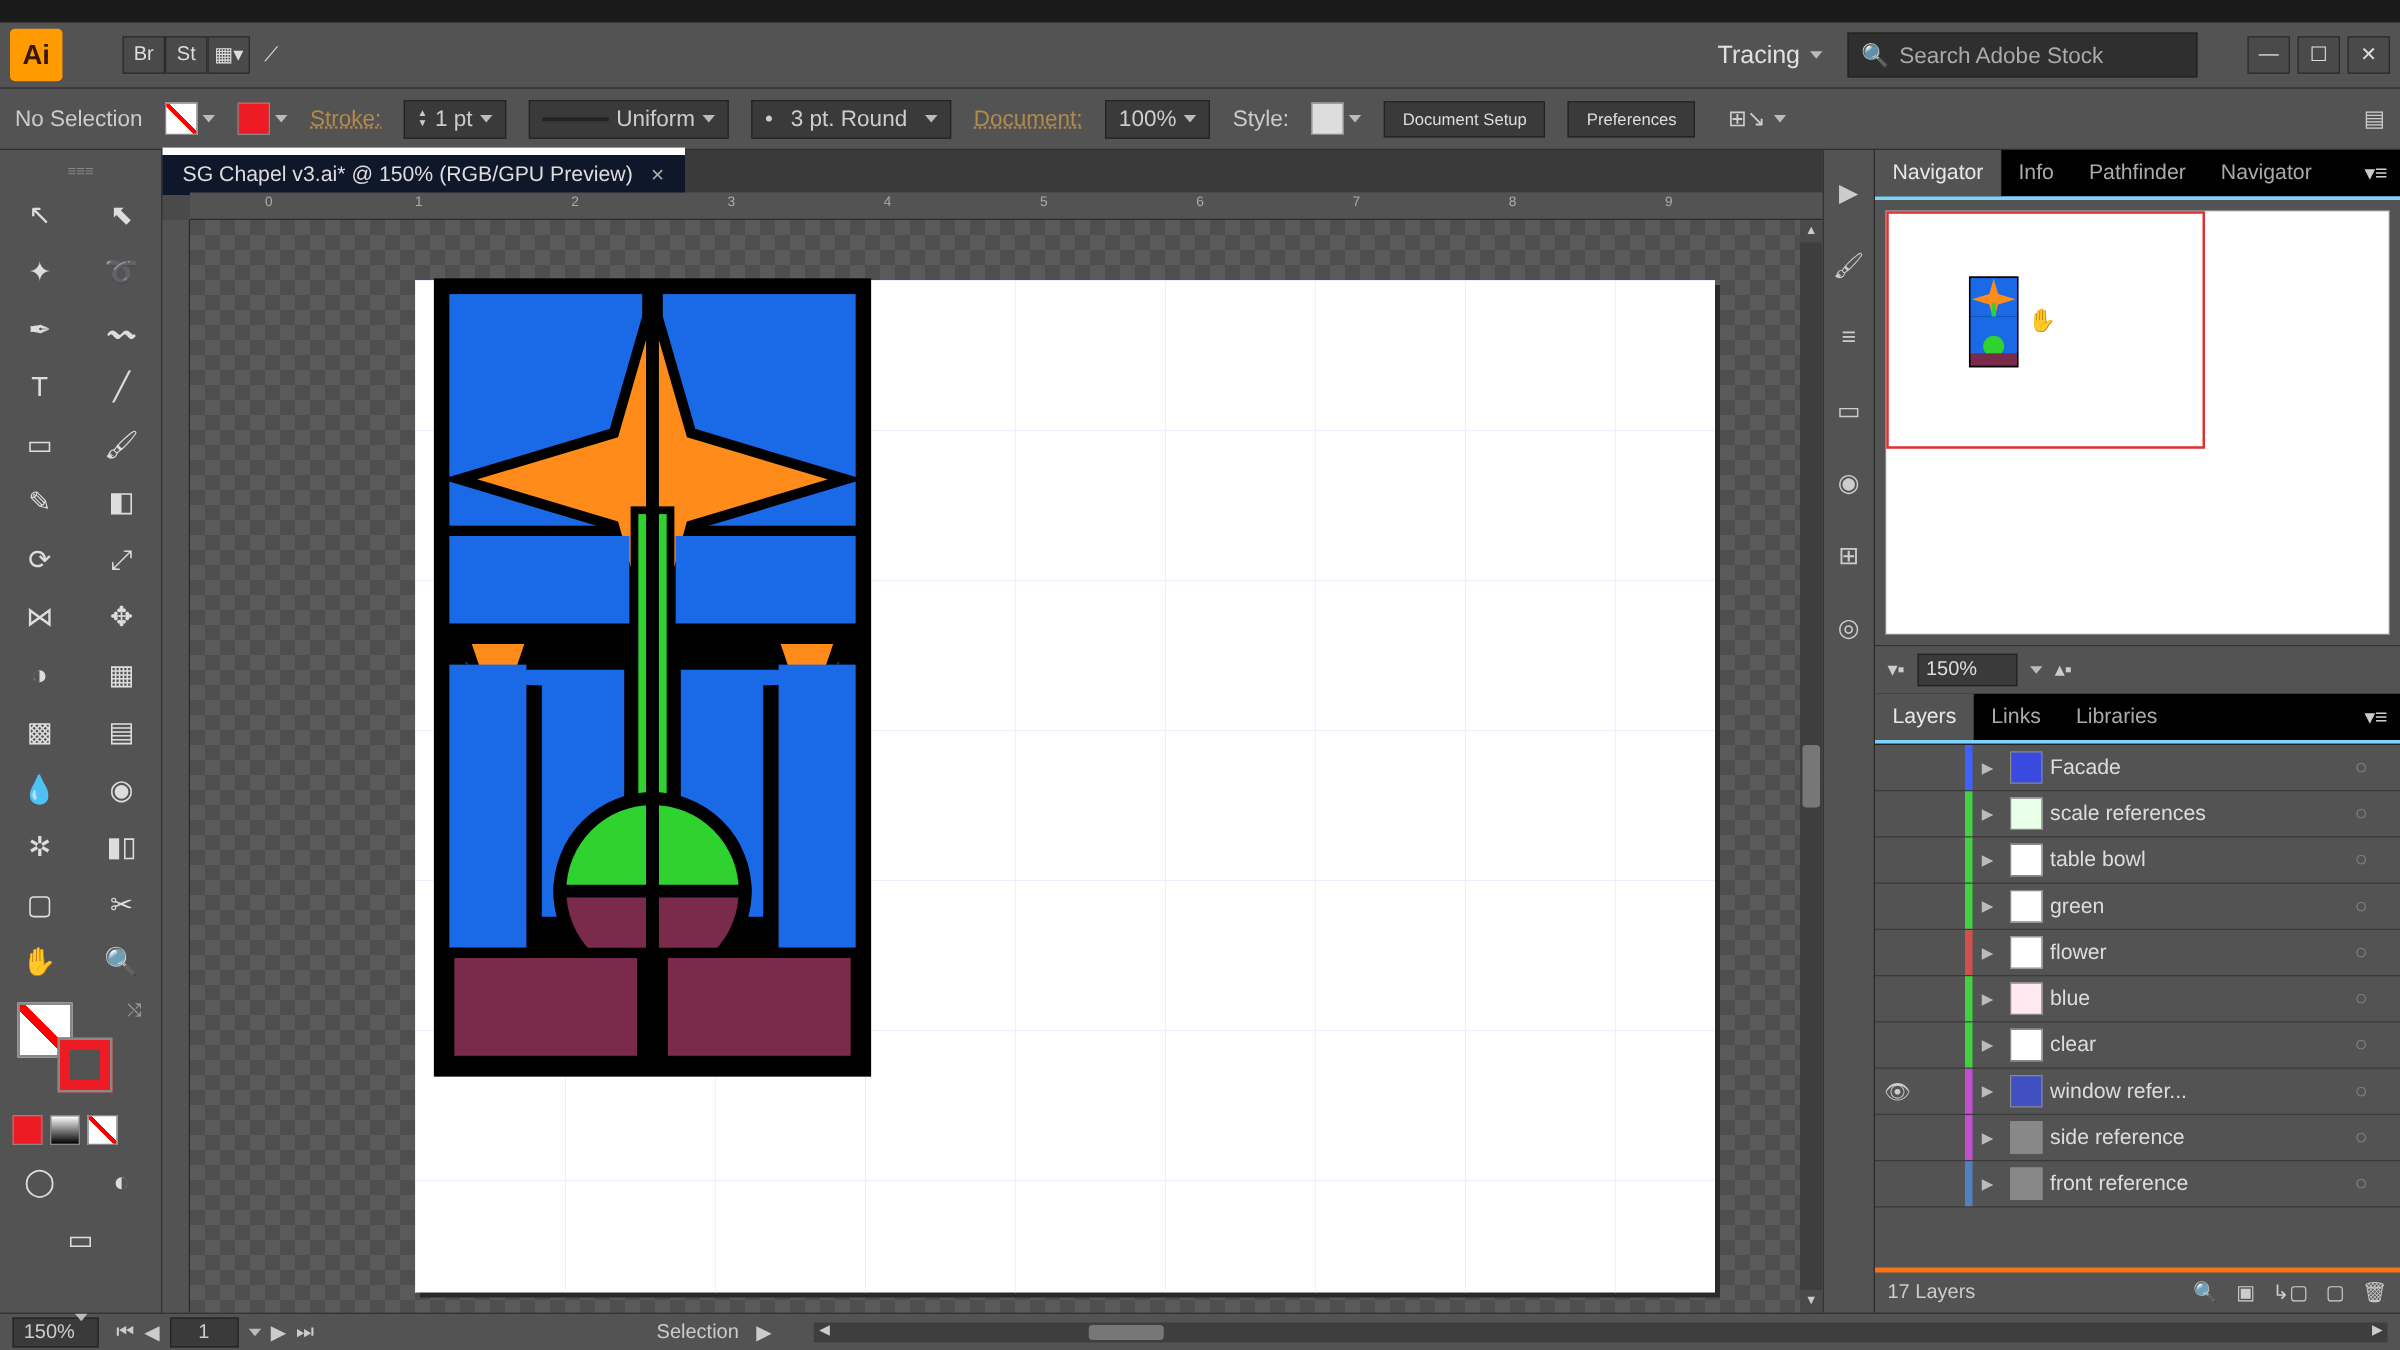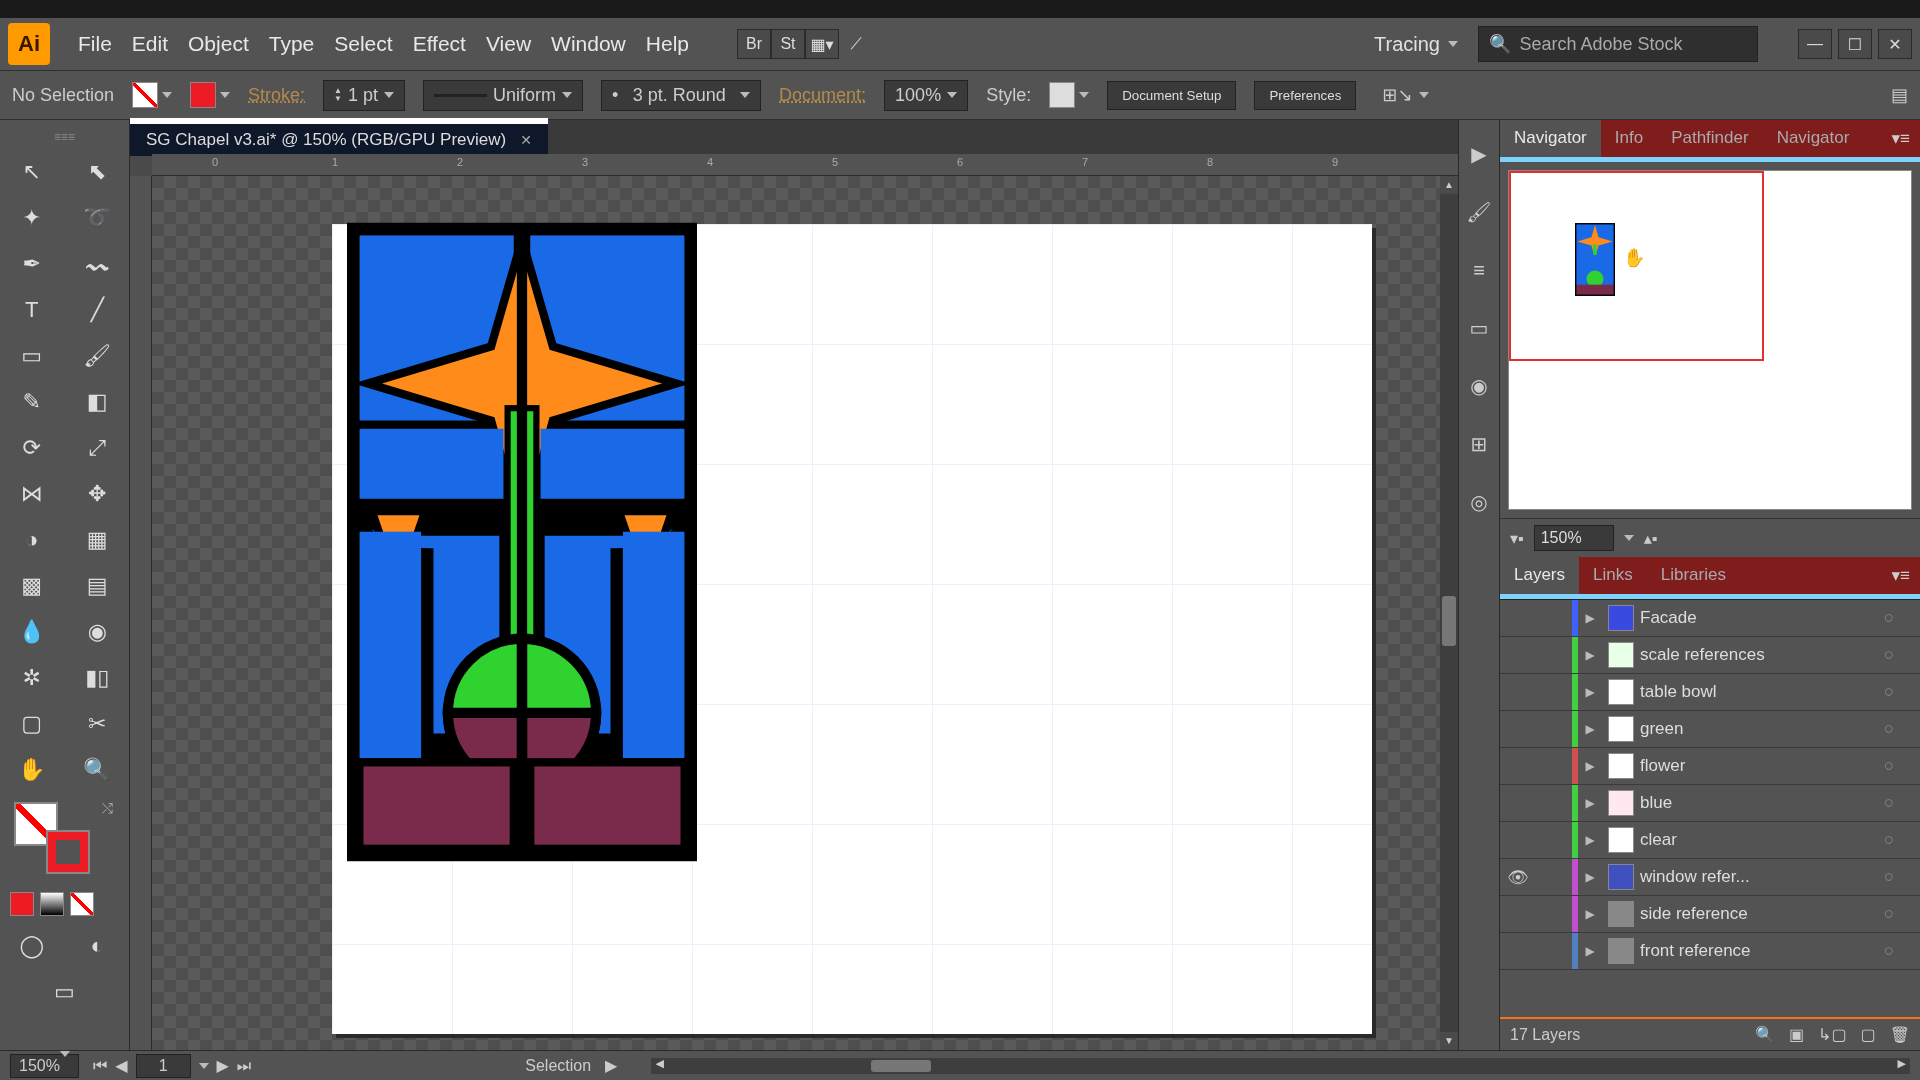--- a/index.html
+++ b/index.html
@@ -72,72 +72,61 @@
 .scrollbar-v { position:absolute; right:0; top:0; bottom:0; width:18px; background:#3e3e3e; }
 .scrollbar-v .thumb { position:absolute; left:2px; right:2px; top:420px; height:50px; background:#777; border-radius:3px; }
 .scrollbar-v .arrow { position:absolute; left:0; right:0; height:18px; background:#4a4a4a; text-align:center; color:#ccc; font-size:10px; line-height:18px; }
 
 
 .panelstrip { width:42px; background:#535353; border-left:1px solid #2a2a2a; border-right:1px solid #2a2a2a; display:flex; flex-direction:column; align-items:center; padding-top:20px; gap:30px; color:#ccc; }
 .panelstrip .picon { width:28px; height:28px; display:flex; align-items:center; justify-content:center; font-size:20px; }
 
 
 .panels { width:420px; background:#535353; display:flex; flex-direction:column; }
-.panel-tabs { display:flex; background:#7f1d1d; border-bottom:5px solid #7dd3fc; font-size:17px; }
+.panel-tabs { display:flex; background:#000000; border-bottom:3px solid #7dd3fc; font-size:17px; }
 .panel-tab { padding:8px 14px; color:#aaa; }
 .panel-tab.active { background:#535353; color:#e8e8e8; }
 .navigator-body { padding:8px; }
 .nav-preview { background:#fff; border:1px solid #888; height:340px; position:relative; }
 .nav-viewbox { position:absolute; border:2px solid #e03030; left:0; top:0; width:255px; height:190px; }
 .nav-art { position:absolute; left:66px; top:16px; }
 .nav-zoom { display:flex; align-items:center; gap:10px; padding:6px 10px; border-top:1px solid #333; }
 .nav-zoom input { background:#3a3a3a; border:1px solid #222; color:#ddd; width:80px; padding:3px 6px; font-size:16px; }
 
 .image-trace-bar { background:#3e3e3e; border-top:1px solid #222; border-bottom:1px solid #222; padding:8px 12px; font-size:18px; color:#ddd; }
 
 .layers-body { flex:1; overflow-y:auto; border-top:1px solid #222; }
 .layer-row { display:flex; align-items:center; height:37px; border-bottom:1px solid #3a3a3a; font-size:17px; }
 .layer-vis { width:36px; text-align:center; color:#ccc; }
 .layer-color { width:6px; align-self:stretch; }
 .layer-expand { width:24px; text-align:center; color:#bbb; font-size:12px; }
 .layer-thumb { width:26px; height:26px; background:#fff; border:1px solid #888; margin:0 6px; }
 .layer-name { flex:1; color:#ddd; }
 .layer-target { width:30px; text-align:center; color:#888; }
-.layers-footer { display:flex; align-items:center; justify-content:space-between; padding:6px 10px; font-size:16px; color:#ccc; border-top:2px solid #f97316; }
+.layers-footer { display:flex; align-items:center; justify-content:space-between; padding:6px 10px; font-size:16px; color:#ccc; border-top:4px solid #f97316; }
 .layers-footer .icons { display:flex; gap:14px; font-size:16px; }
 
 
 .statusbar { height:30px; background:#535353; border-top:1px solid #2a2a2a; display:flex; align-items:center; padding:0 10px; gap:14px; font-size:16px; color:#ccc; }
 .statusbar .zoom { background:#3a3a3a; padding:2px 8px; border:1px solid #222; }
 .statusbar .nav-arrows { display:flex; gap:8px; align-items:center; }
 .statusbar .page { background:#3a3a3a; padding:2px 22px; border:1px solid #222; }
 .statusbar .tool-status { margin-left:260px; }
 .statusbar .hscroll { flex:1; height:16px; background:#3e3e3e; margin-left:20px; position:relative; }
 .statusbar .hscroll .hthumb { position:absolute; left:220px; width:60px; top:2px; bottom:2px; background:#777; border-radius:3px; }
 
 svg.art { display:block; }
 </style>
 </head>
 <body>
 
 <div class="titlebar"></div>
 
 <div class="menubar">
   <div class="app-logo">Ai</div>
-  <div class="menu-list">
-    <span class="menu-item">File</span>
-    <span class="menu-item">Edit</span>
-    <span class="menu-item">Object</span>
-    <span class="menu-item">Type</span>
-    <span class="menu-item">Select</span>
-    <span class="menu-item">Effect</span>
-    <span class="menu-item">View</span>
-    <span class="menu-item">Window</span>
-    <span class="menu-item">Help</span>
-  </div>
   <div style="margin-left:44px; display:flex; ">
     <div class="win-btn">Br</div>
     <div class="win-btn">St</div>
     <div class="win-btn">▦▾</div>
     <div class="win-btn" style="border:none;background:none">⟋</div>
   </div>
   <div class="menu-right">
     <div class="tracing-dd">
       <span>Tracing</span>
       <span class="dd-caret"></span>

